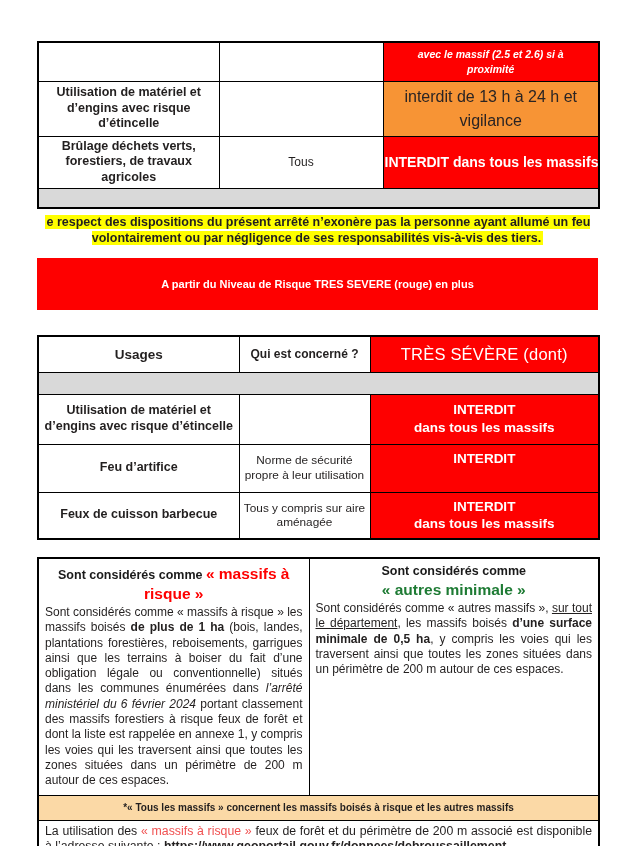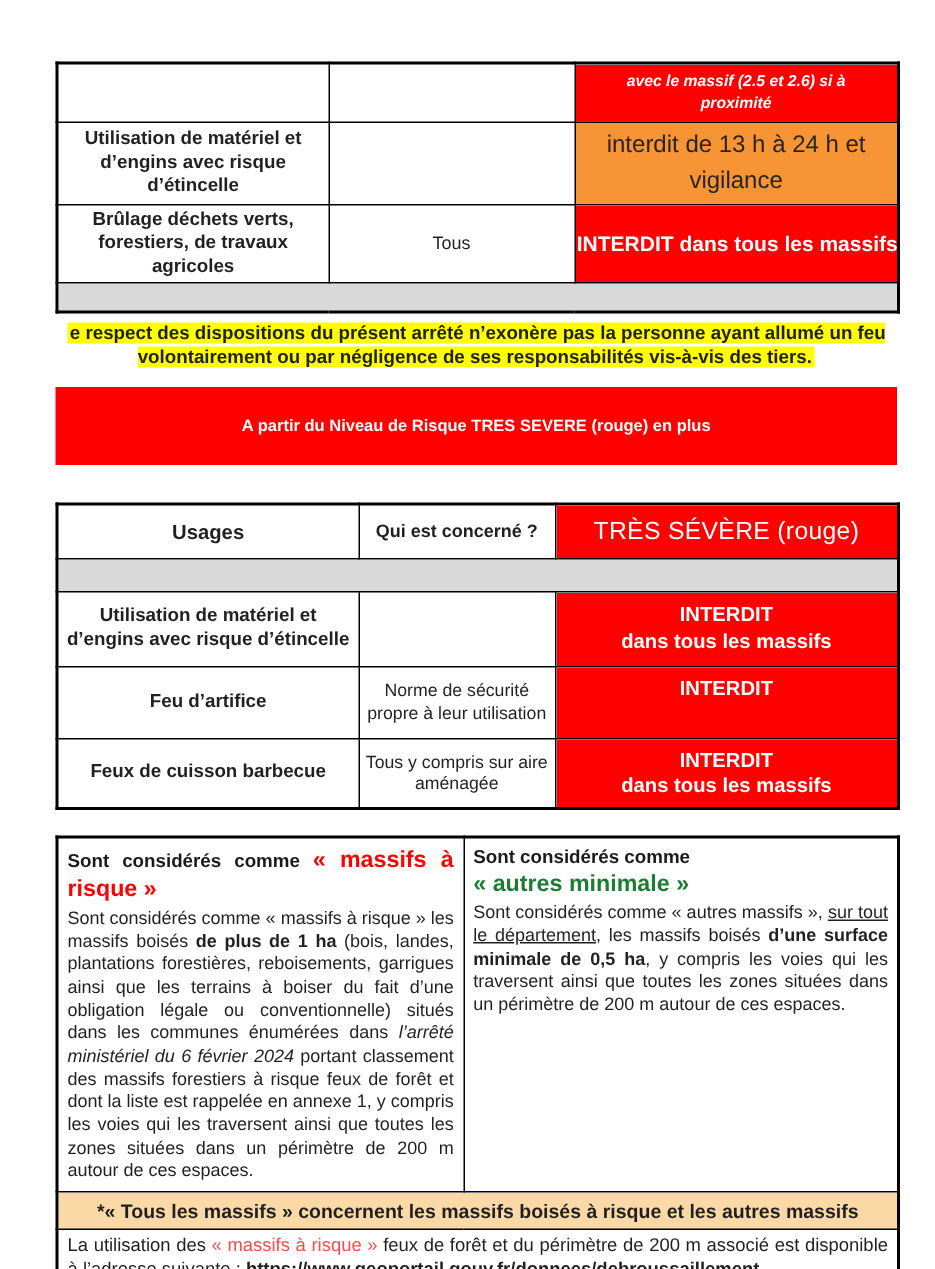--- a/index.html
+++ b/index.html
@@ -42,29 +42,29 @@
   .t2-h-level { background:#fe0000; color:#ffffff; font-weight:normal; font-size:16.5px; letter-spacing:0.2px; }
   .t2-status { font-size:13.5px; line-height:1.3; }
   .t2-status .l1 { display:block; }
   .t2-status .l2 { display:block; }
   .t2-who { font-size:11.8px; line-height:1.25; }
   .top-align { vertical-align:top; padding-top:5px; }
 
   
   .defs { margin-top:17px; }
   .defs td { vertical-align:top; text-align:justify; font-size:12px; line-height:15.3px; padding:4px 6px 6px 6px; }
-  .def-heading { margin:1px 0 2px 0; line-height:1.25; }
+  .def-heading { text-align:center; margin:1px 0 2px 0; line-height:1.25; }
   .hd-prefix { font-weight:bold; font-size:12.5px; color:#1a1a1a; }
   .hd-term-red { font-weight:bold; font-size:15.5px; color:#fe0000; }
   .hd-term-green { font-weight:bold; font-size:15.5px; color:#1e7b34; }
   .seg-b { font-weight:bold; }
   .seg-i { font-style:italic; }
   .seg-u { text-decoration:underline; }
   .footnote-row td {
-    background:#fbd9a6; text-align:center; font-weight:bold; font-size:13px;
+    background:#fbd9a6; text-align:center; font-weight:bold; font-size:10px;
     height:25px; vertical-align:middle; padding:2px 4px;margin-left:14px;
   }
   .note-row td { text-align:justify; font-size:12.3px; line-height:15.5px; padding:3px 6px 5px 6px; vertical-align:middle; }
   .seg-red { color:#f05050; }
   .seg-url { font-weight:bold; }
 </style>
 </head>
 <body>
 
 <div class="page">
@@ -108,21 +108,21 @@
   <table class="tbl t2">
     <colgroup>
         <col style="width:201px">
         <col style="width:131px">
         <col style="width:229px">
       </colgroup>
     <tbody>
         <tr style="height:36px">
       <td class="t2-h-usages">Usages</td>
       <td class="t2-h-who">Qui est concerné ?</td>
-      <td class="t2-h-level">TRÈS SÉVÈRE (rouge)</td>
+      <td class="t2-h-level">TRÈS SÉVÈRE (dont)</td>
     </tr>
     <tr class="gray-row" style="height:22px">
       <td colspan="3"></td>
     </tr>
     <tr style="height:50px">
       <td class="cell-usage">Utilisation de matériel et d’engins avec risque d’étincelle</td>
       <td class="t2-who"></td>
       <td class="red-bg t2-status">
         <span class="l1">INTERDIT</span>
         <span class="l2">dans tous les massifs</span>

